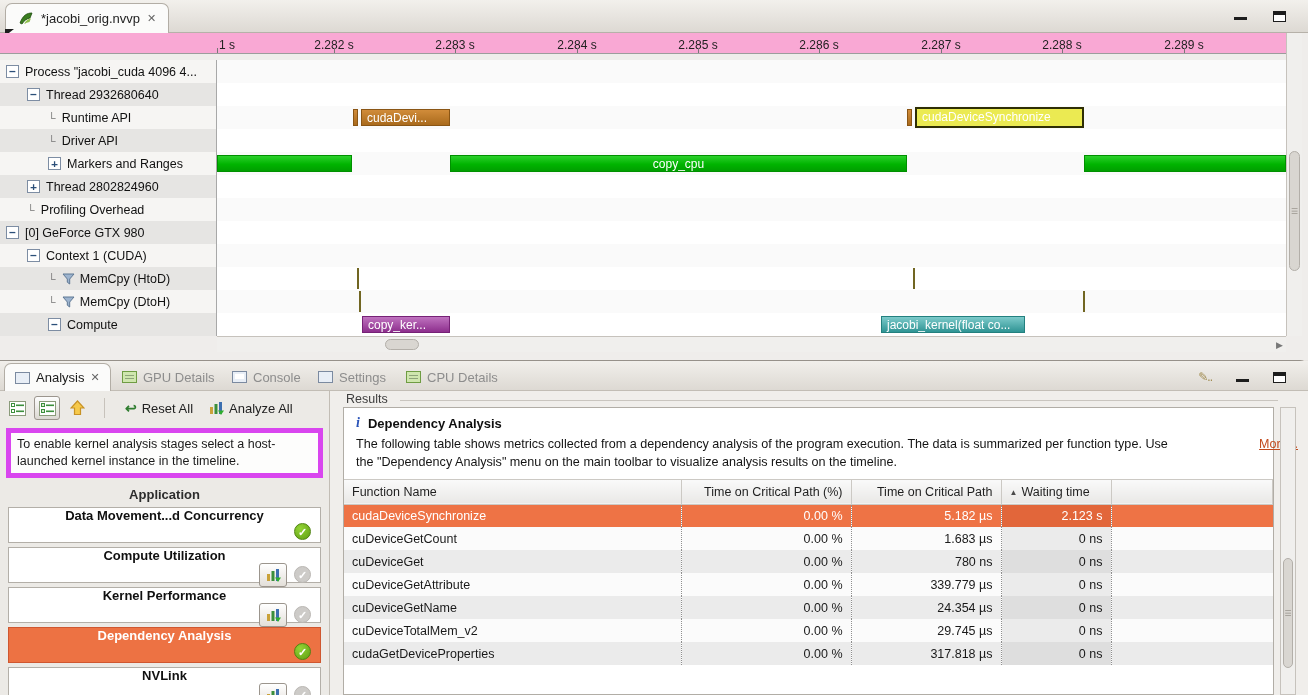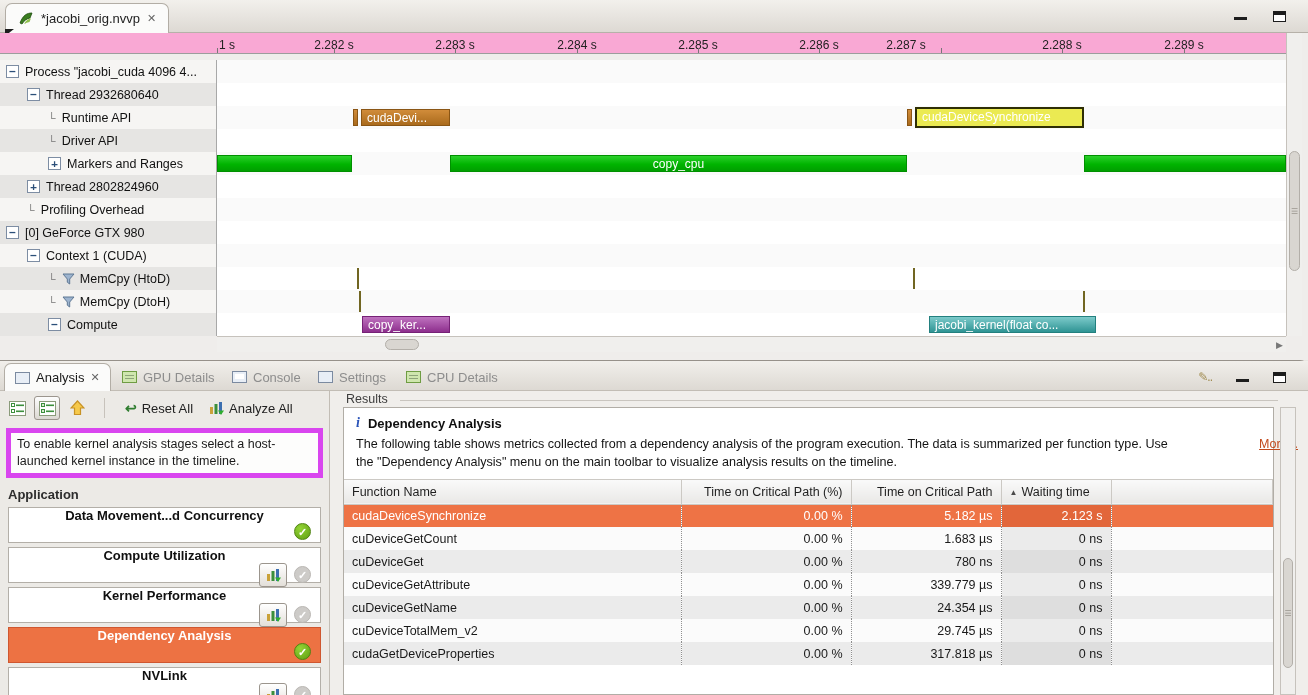--- a/index.html
+++ b/index.html
@@ -81,21 +81,21 @@
   
   #lpane { width:330px; border-right:1px solid #c2bdb5; position:relative; }
   #ltoolbar { height:34px; display:flex; align-items:center; gap:4px; padding:0 4px; }
   .tbtn { width:26px; height:24px; display:flex; align-items:center; justify-content:center; border:1px solid transparent; border-radius:3px; }
   .tbtn.pressed { border-color:#9b958d; background:linear-gradient(#fdfdfd,#dcd8d2); }
   .tsep { width:1px; height:20px; background:#c7c2bb; margin:0 10px; }
   .tlbtn { display:flex; align-items:center; gap:5px; font-size:13px; color:#222; padding:0 6px; height:24px; }
   .reset-glyph { color:#2f7d2f; font-weight:bold; font-size:14px; }
   #lhint { margin:3px 6px 0; border:5px solid #d946ef; background:#fdfdfc; padding:3px 6px;
            font-size:12.5px; line-height:1.35; color:#1a1a1a; }
-  #appl { font-weight:bold; font-size:13px; color:#2d2d2d; margin:9px 8px 5px; }
+  #appl { font-weight:bold; font-size:13px; color:#2d2d2d; margin:9px 8px 5px;text-align:center; }
   #cards { margin:0 8px; display:flex; flex-direction:column; gap:4px; }
   .card { height:36px; background:#fff; border:1px solid #b3afa8; display:flex; align-items:center;
           padding:0 9px; font-weight:bold; font-size:13px; color:#101010;flex-direction:column; }
   .card.sel { background:#ed7243; border-color:#cf5730; color:#fff; }
   .card .spacer { margin-left:auto; display:flex; align-items:center; gap:7px; }
   .chk { width:17px; height:17px; border-radius:50%; color:#fff; font:bold 11px/17px "Liberation Sans",sans-serif;
          text-align:center; flex:none; }
   .chk.green { background:radial-gradient(circle at 35% 30%, #93d435, #5f9e13); border:1px solid #4f8410; }
   .chk.gray  { background:#cdcbc8; border:1px solid #bab7b3; }
   .chartbtn { width:28px; height:24px; border:1px solid #9b958d; border-radius:3px;
@@ -154,21 +154,21 @@
   </div>
 
   <div id="timeline">
     <div id="ruler">
       <span class="rlbl first" style="left:219px">1 s</span>
       <span class="rlbl" style="left:334px">2.282 s</span>
       <span class="rlbl" style="left:455px">2.283 s</span>
       <span class="rlbl" style="left:577px">2.284 s</span>
       <span class="rlbl" style="left:698px">2.285 s</span>
       <span class="rlbl" style="left:819px">2.286 s</span>
-      <span class="rlbl" style="left:906px">2.287 s</span>
+      <span class="rlbl" style="left:941px">2.287 s</span>
       <span class="rlbl" style="left:1062px">2.288 s</span>
       <span class="rlbl" style="left:1184px">2.289 s</span>
       <span class="rtick" style="left:217px"></span>
         <span class="rtick" style="left:334px"></span>
       <span class="rtick" style="left:455px"></span>
         <span class="rtick" style="left:577px"></span>
       <span class="rtick" style="left:698px"></span>
         <span class="rtick" style="left:819px"></span>
       <span class="rtick" style="left:941px"></span>
         <span class="rtick" style="left:1062px"></span>
@@ -286,21 +286,21 @@
         </div>
       </div>
 
       <div class="row">
         <div class="trc t1 ind2">
           <span class="tg">−</span>
           <span>Compute</span>
         </div>
         <div class="trk a1">
           <div class="ibar pu" style="left:145px;width:88px"><span>copy_ker...</span></div>
-          <div class="ibar te" style="left:712px;width:167px"><span>jacobi_kernel(float co...</span></div>
+          <div class="ibar te" style="left:664px;width:144px"><span>jacobi_kernel(float co...</span></div>
         </div>
       </div>
     </div>
 
     <div id="tl-vscroll">
       <div id="tl-vthumb">
           <span class="grip">☰</span>
         </div>
     </div>
     <div id="tl-hscroll">

